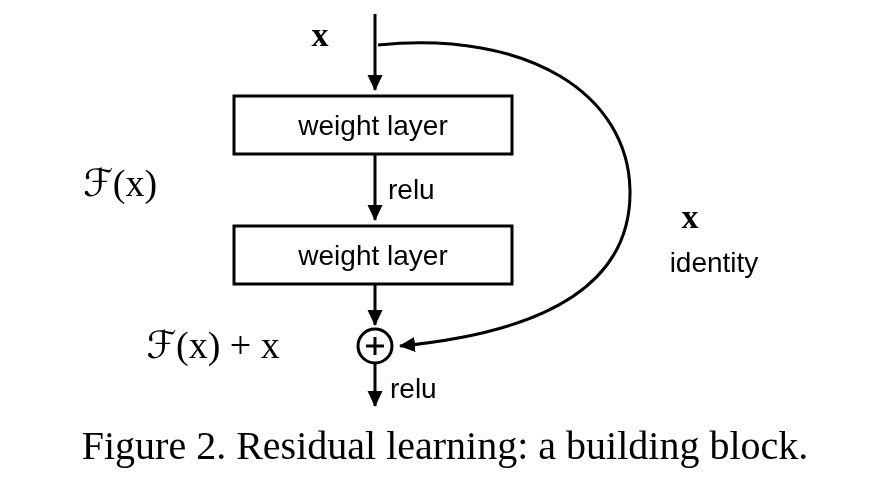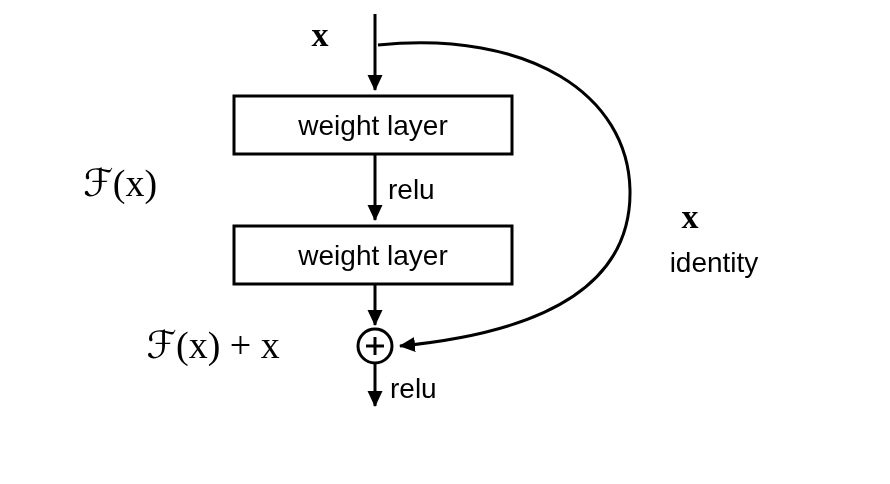--- a/index.html
+++ b/index.html
@@ -102,14 +102,15 @@
 
     <text class="math-label math-big" x="213" y="358" text-anchor="middle">ℱ(x) + x</text>
 
     <text class="math-label math-x" x="690" y="228" text-anchor="middle">x</text>
 
     <text class="sans-label" x="714" y="272" text-anchor="middle">identity</text>
 
     <text class="sans-label" x="390" y="398" text-anchor="start">relu</text>
   </svg>
 
+  <div class="caption">Figure 2. Residual learning: a building block.</div>
 
 </div>
 
 </body></html>

